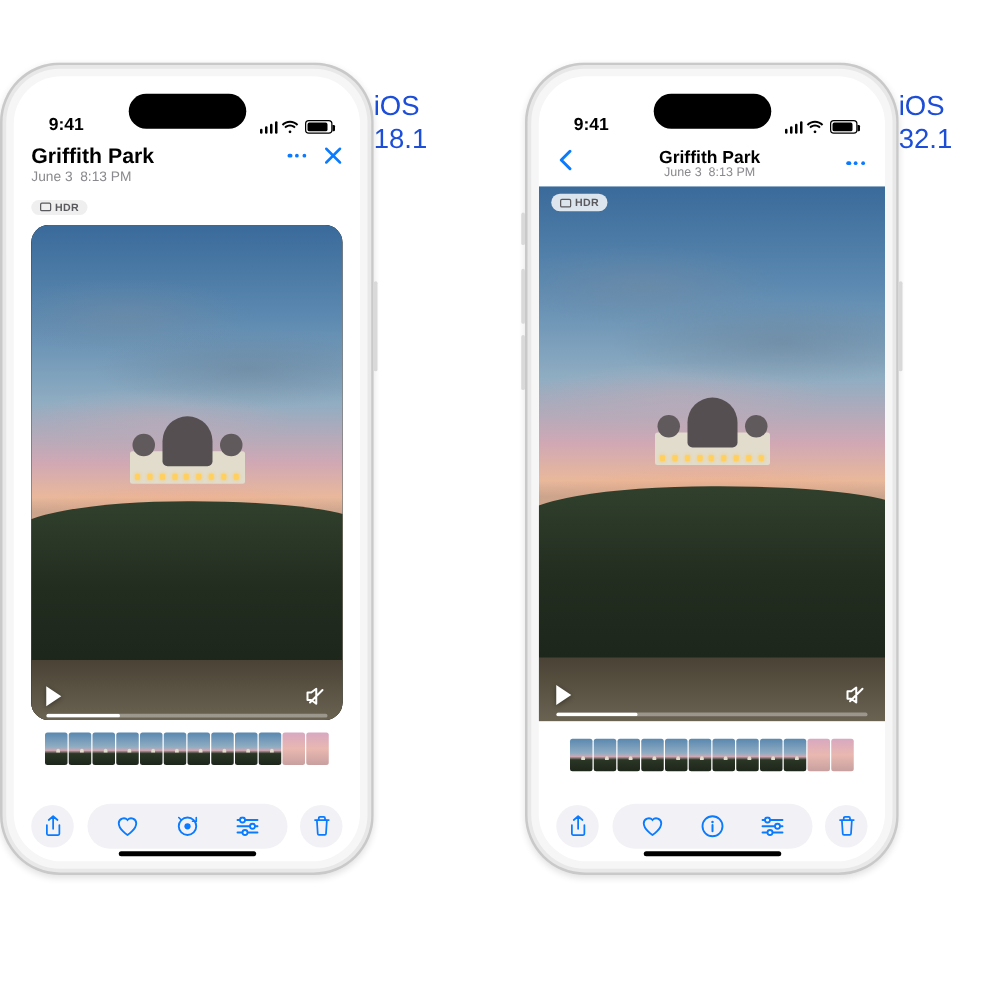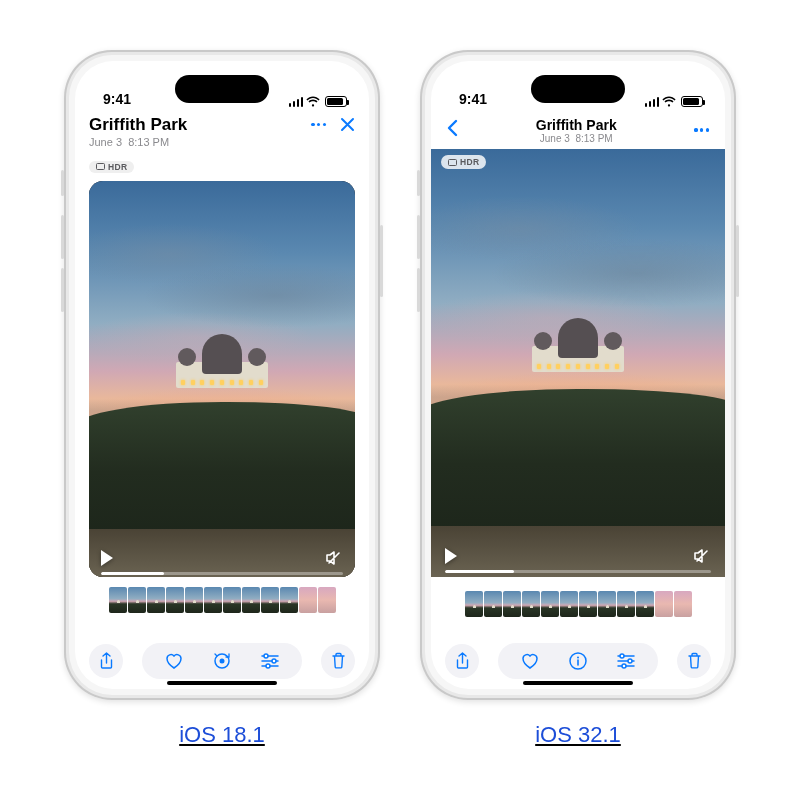--- a/index.html
+++ b/index.html
@@ -9,23 +9,21 @@
     background: #fff;
     font-family: -apple-system, BlinkMacSystemFont, "Helvetica Neue", Arial, sans-serif;
     display: flex;
     justify-content: center;
     align-items: flex-start;
     gap: 40px;
     padding-top: 50px;
   }
   .phone-column {
     display: flex;
-    flex-direction: column;
-    align-items: center;
-    text-decoration: underline;
+    flex-direction: row;
   }
   .caption {
     margin-top: 22px;
     font-size: 22px;
     font-weight: 400;
     color: #1d4ed8;
   }
   .phone {
     width: 316px;
     height: 650px;

